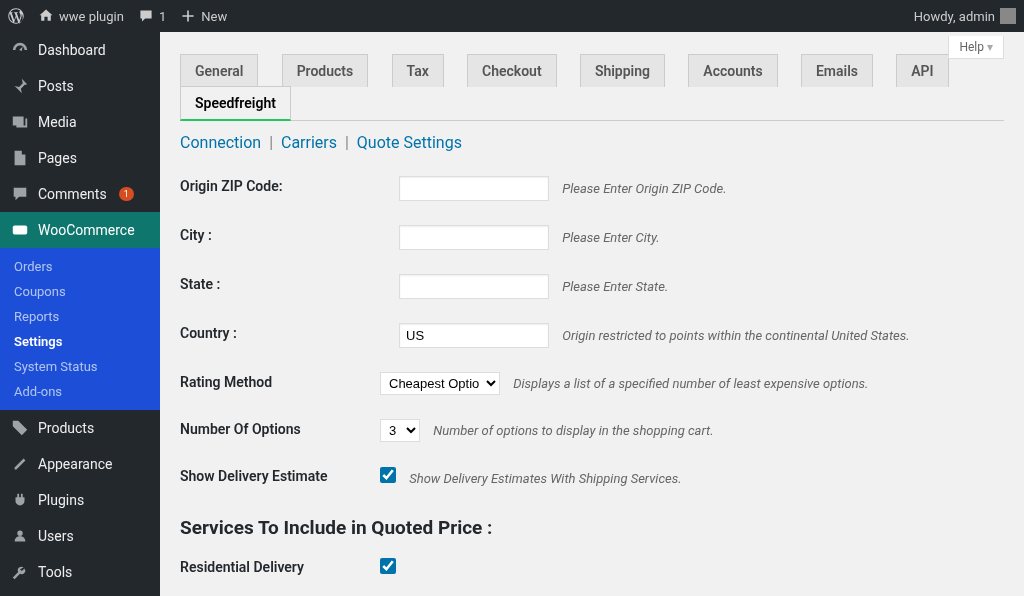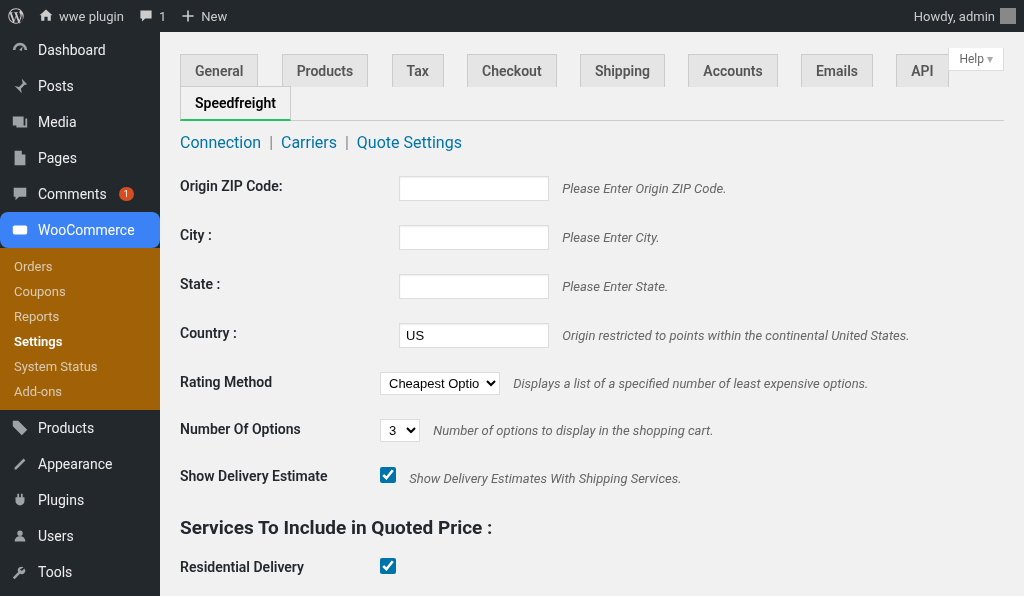--- a/index.html
+++ b/index.html
@@ -41,23 +41,22 @@
       display: flex;
       align-items: center;
       padding: 8px 10px;
       gap: 8px;
       color: #eee;
       cursor: pointer;
       font-size: 14px;
       position: relative;
     }
     #adminmenu .menu-item.current {
-      background: #3b82f6;
+      background: #0f766e;
       color: #fff;
-      border-radius: 8px;
     }
     #adminmenu .menu-item.current::after {
       content: '';
       position: absolute;
       right: -8px;
       top: 50%;
       transform: translateY(-50%);
       border: 8px solid transparent;
       border-right-color: #f1f1f1;
     }
@@ -74,40 +73,40 @@
       background: #d54e21;
       border-radius: 10px;
       color: #fff;
       font-size: 9px;
       padding: 0 5px;
       line-height: 14px;
       height: 14px;
       margin-left: 4px;
     }
     #adminmenu .submenu {
-      background: #a16207;
+      background: #1d4ed8;
       padding: 6px 0;
     }
     #adminmenu .submenu .sub-item {
       padding: 5px 12px 5px 14px;
       color: rgba(240,245,250,0.7);
       cursor: pointer;
       font-size: 13px;
     }
     #adminmenu .submenu .sub-item.current { color: #fff; font-weight: 600; }
     
     #wpbody {
       flex: 1;
       padding: 10px 20px 0 20px;
       overflow: auto;
       position: relative;
     }
     .help-tab {
       position: absolute;
-      top: 16px;
+      top: 4px;
       right: 20px;
       background: #fff;
       border: 1px solid #ddd;
       border-top: none;
       padding: 4px 10px;
       font-size: 12px;
       cursor: pointer;
       color: #666;
     }
     .help-tab::after { content: " ▾"; color:#aaa; }

